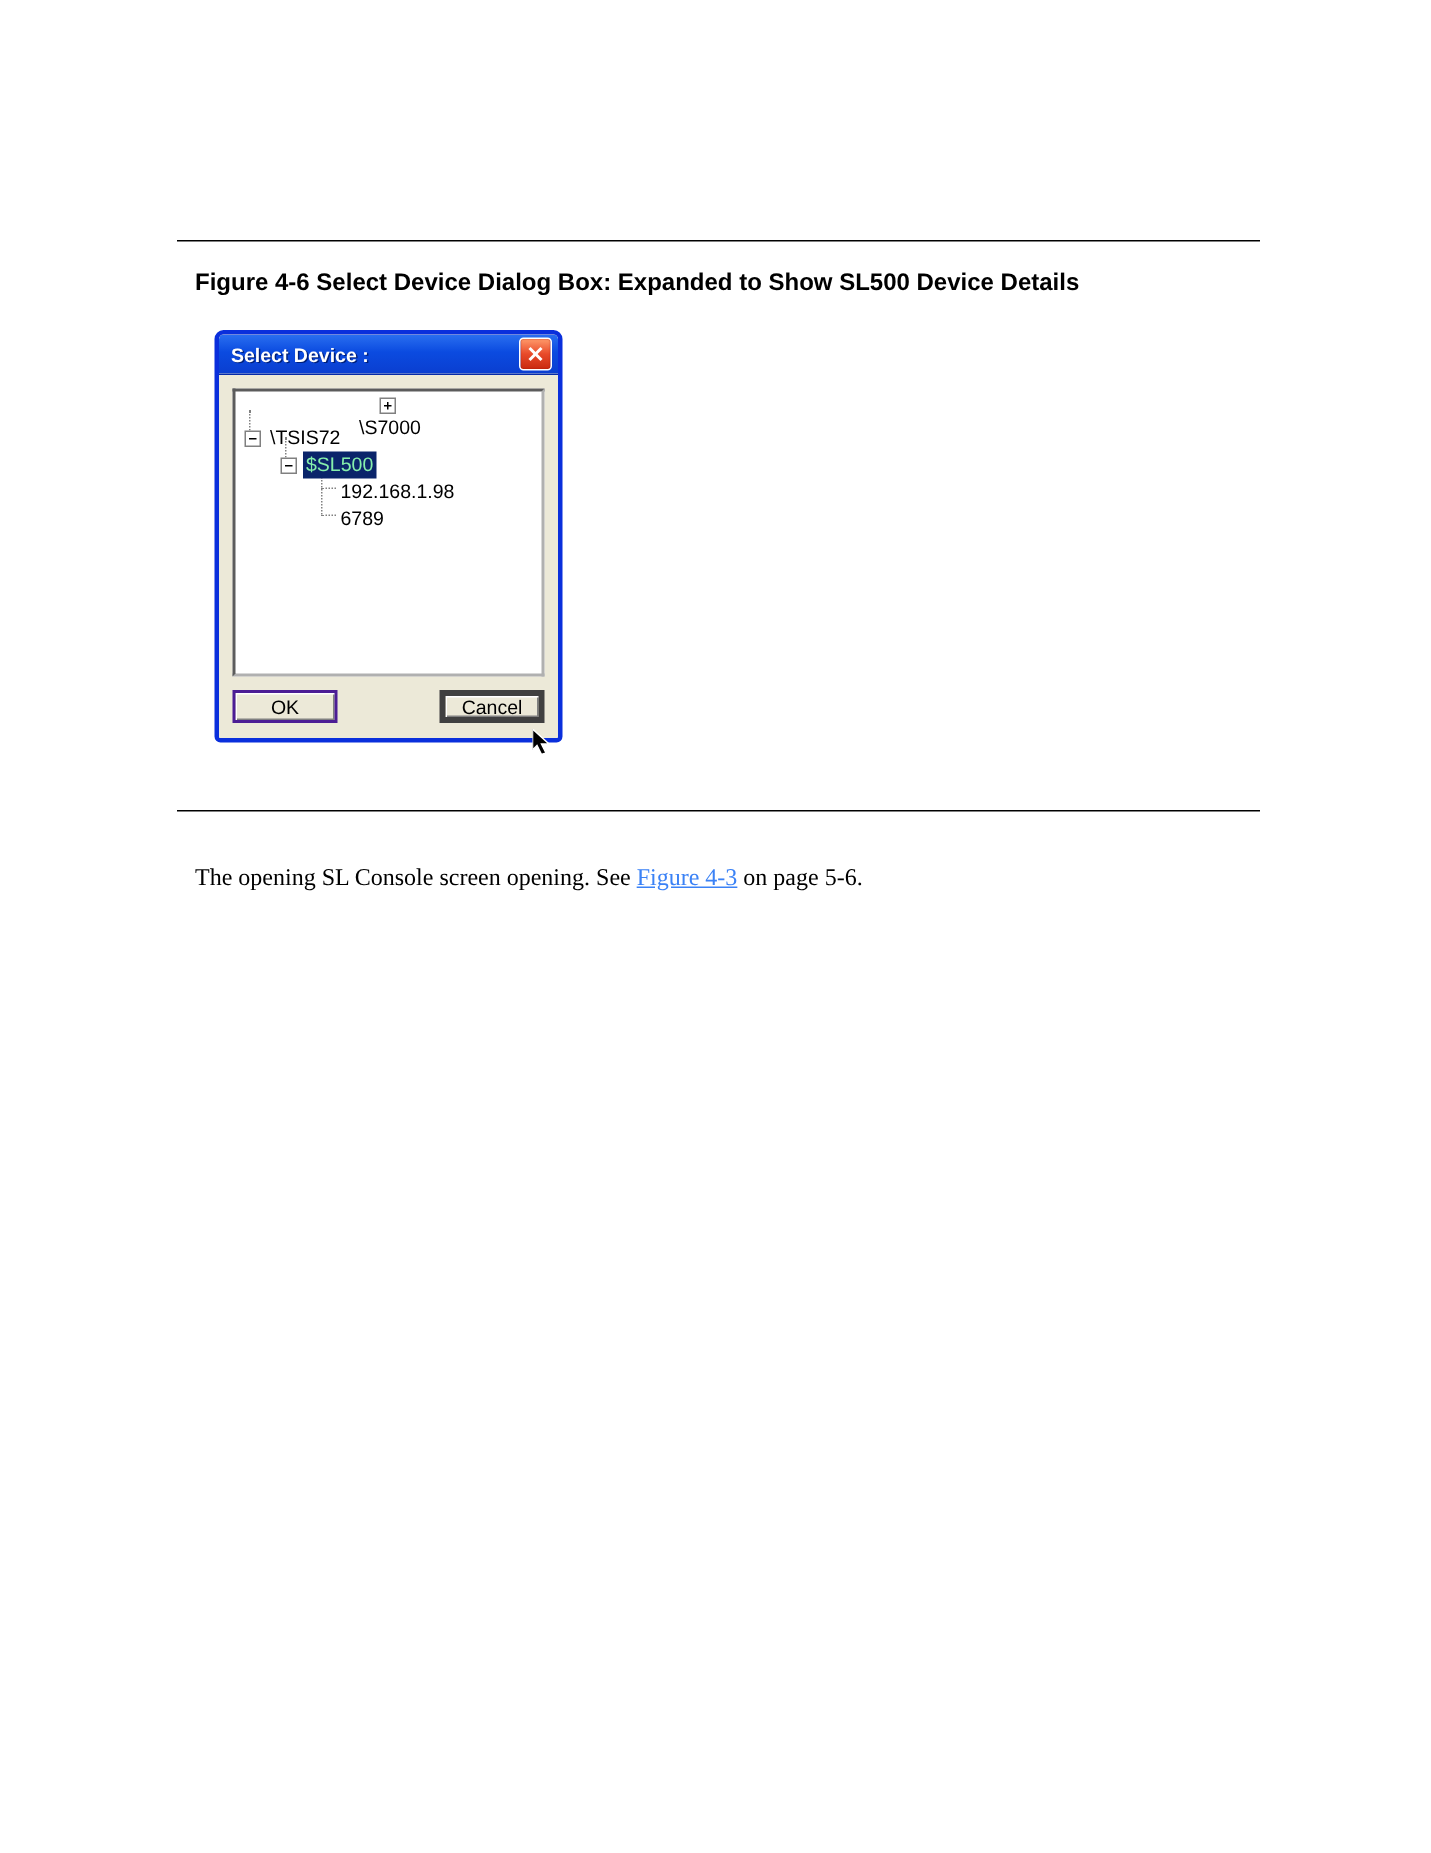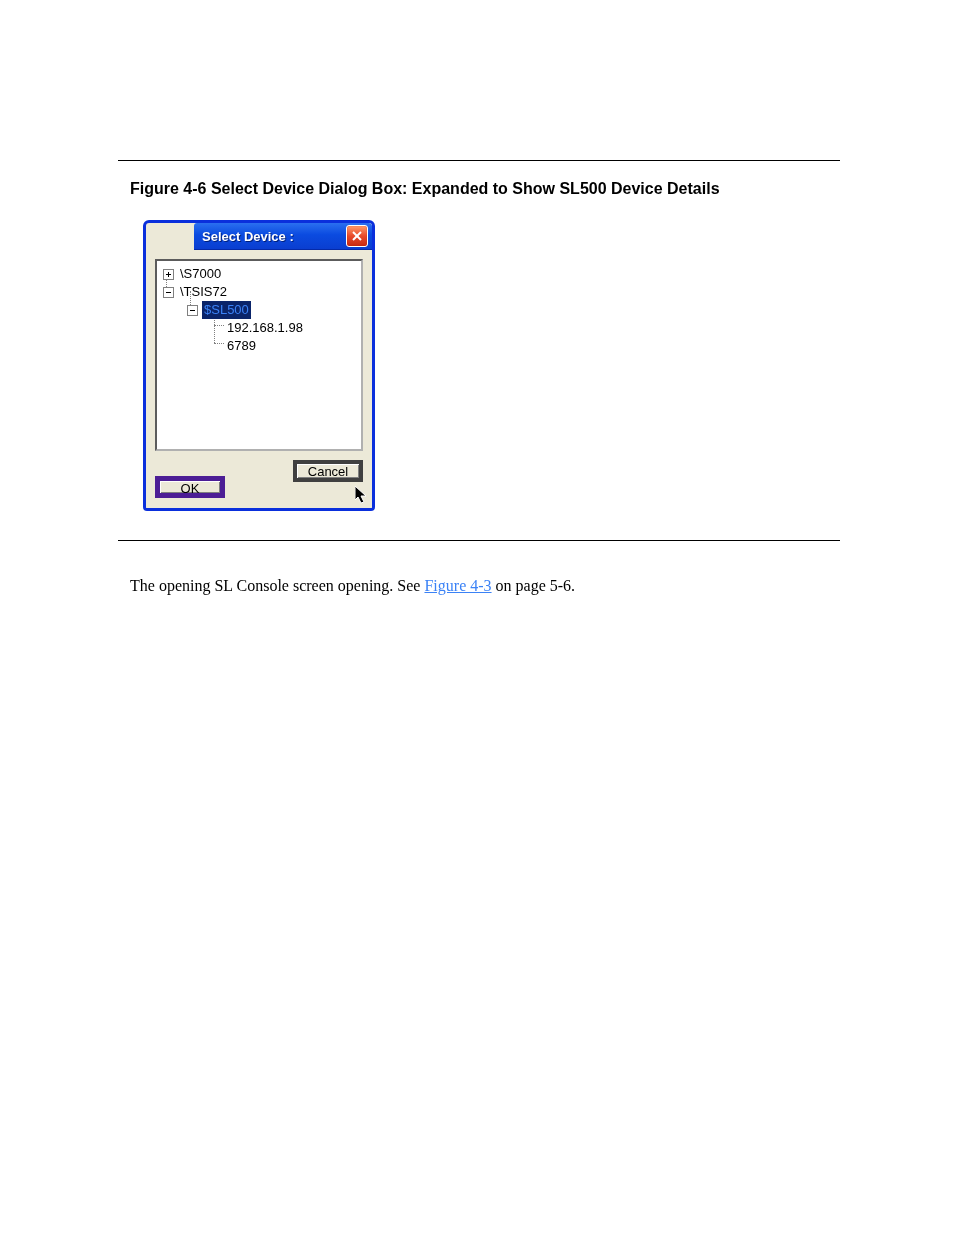--- a/index.html
+++ b/index.html
@@ -59,21 +59,20 @@
   }
   .titlebar {
     display: flex;
     align-items: center;
     justify-content: space-between;
     height: 26px;
     padding: 0 4px 0 8px;
     background: linear-gradient(to bottom, #2a6ff0 0%, #0b4be0 45%, #0a3ed0 100%);
     border-bottom: 1px solid #052aa8;
     border-radius: 3px 3px 0 0;
-    margin-left: 48px;
   }
   .titlebar-text {
     font-family: Tahoma, Arial, sans-serif;
     font-size: 13px;
     font-weight: bold;
     color: #ffffff;
     text-shadow: 1px 1px 0 #00207a;
   }
   .close-btn {
     width: 20px;
@@ -127,24 +126,24 @@
     cursor: pointer;
     flex: 0 0 auto;
   }
   .expander svg { display:block; }
   .tree-label {
     padding: 0 2px;
     white-space: nowrap;
   }
   .tree-label.selected {
     background: #0a246a;
-    color: #3b82f6;
+    color: #86efac;
     text-align: center;
   }
-  .tree-indent-0 { padding-left: 2px; }
+  .tree-indent-0 { padding-left: 2px; flex-direction: column; }
   .tree-indent-1 { padding-left: 2px; }
   .tree-indent-2 { padding-left: 26px; }
   .tree-indent-3 { padding-left: 50px; }
 
   
   .dotted-v {
     position: absolute;
     width: 1px;
     border-left: 1px dotted #808080;
   }
@@ -164,23 +163,22 @@
     height: 22px;
     font-family: Tahoma, Arial, sans-serif;
     font-size: 13px;
     background: #ece9d8;
     border: 4px solid #404040;
     box-shadow: inset 1px 1px 0 #ffffff, inset -1px -1px 0 #808080;
     cursor: pointer;
     padding: 0 8px;
   }
   .winbtn.default {
-    border: 5px solid #4c1d95;
+    border: 2px solid #4c1d95;
     box-shadow: inset 1px 1px 0 #ffffff, inset -1px -1px 0 #808080;
-    margin-top: 16px;
   }
 
   
   .cursor-arrow {
     position: absolute;
     width: 14px;
     height: 20px;
     pointer-events: none;
   }
 </style>

